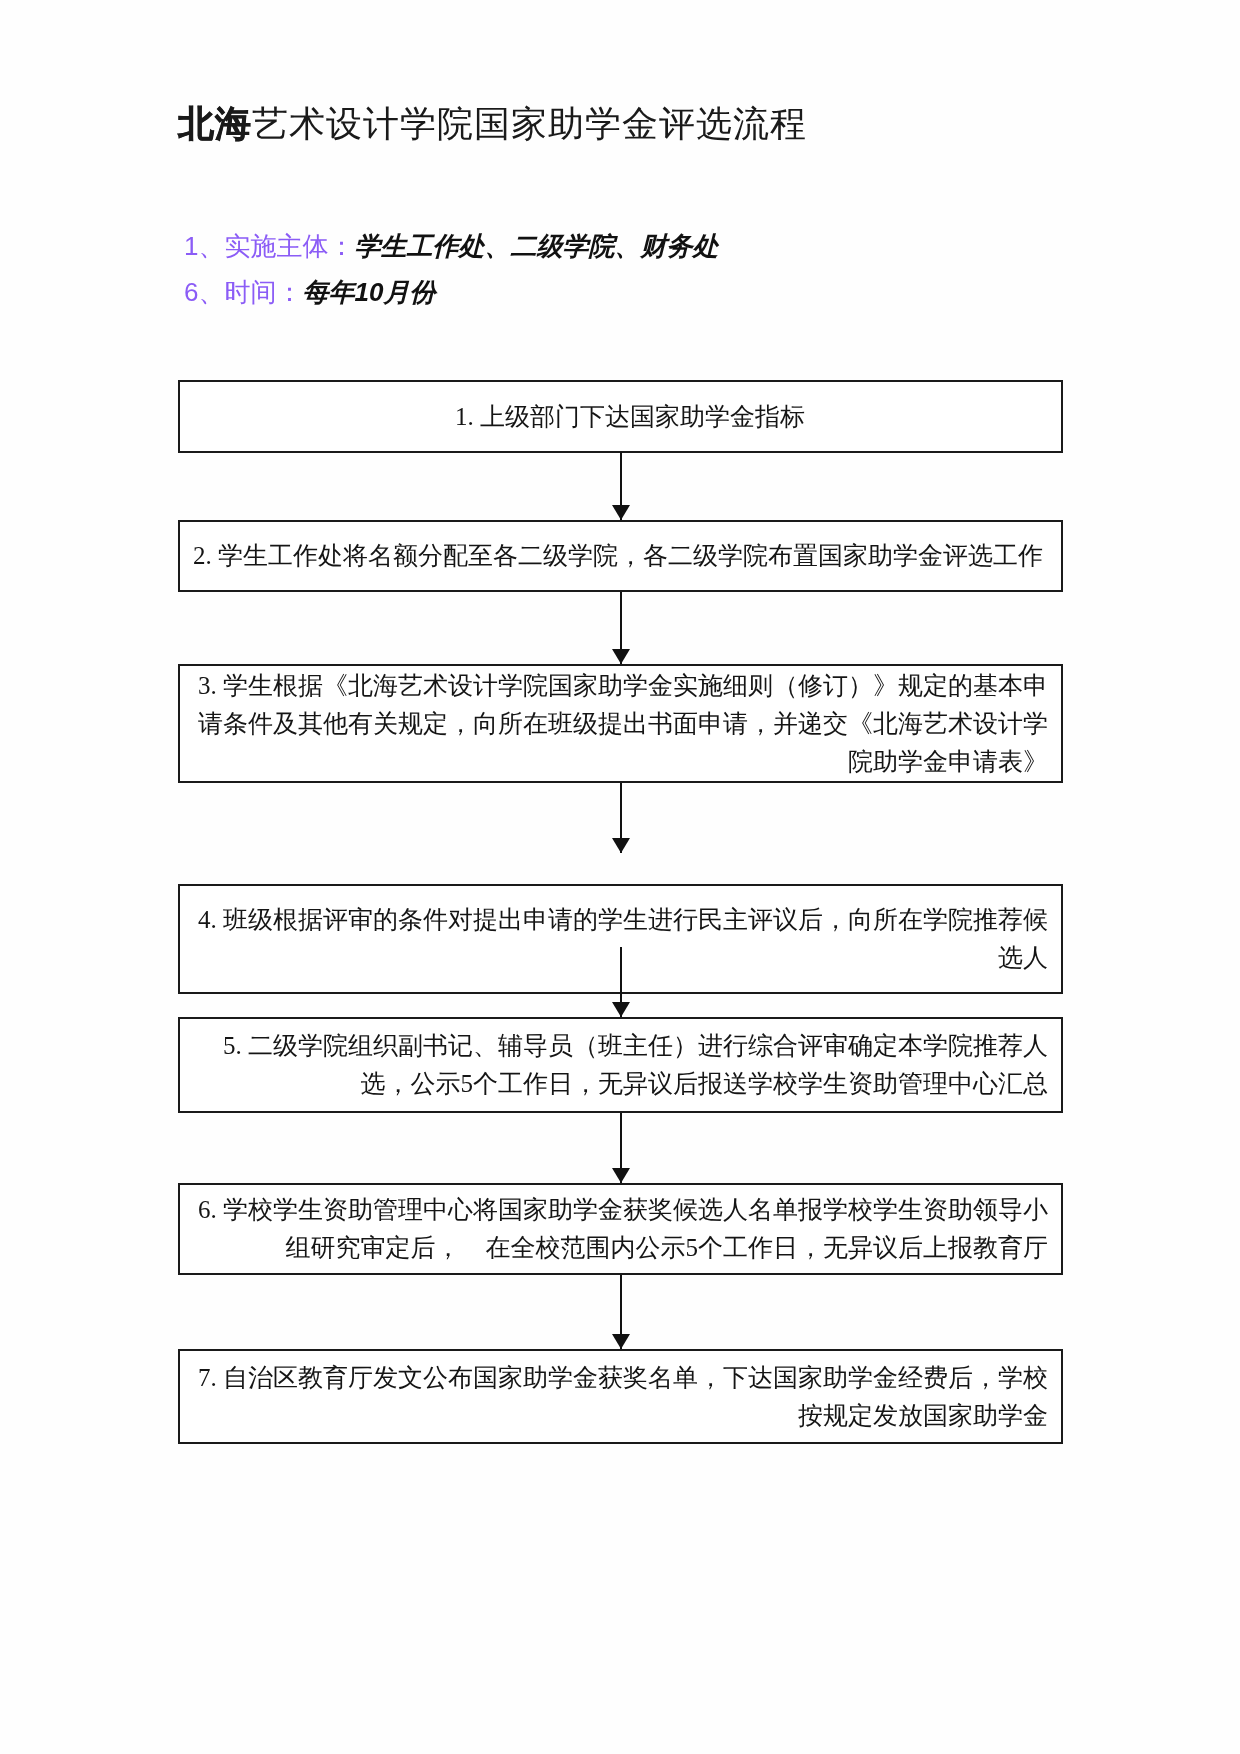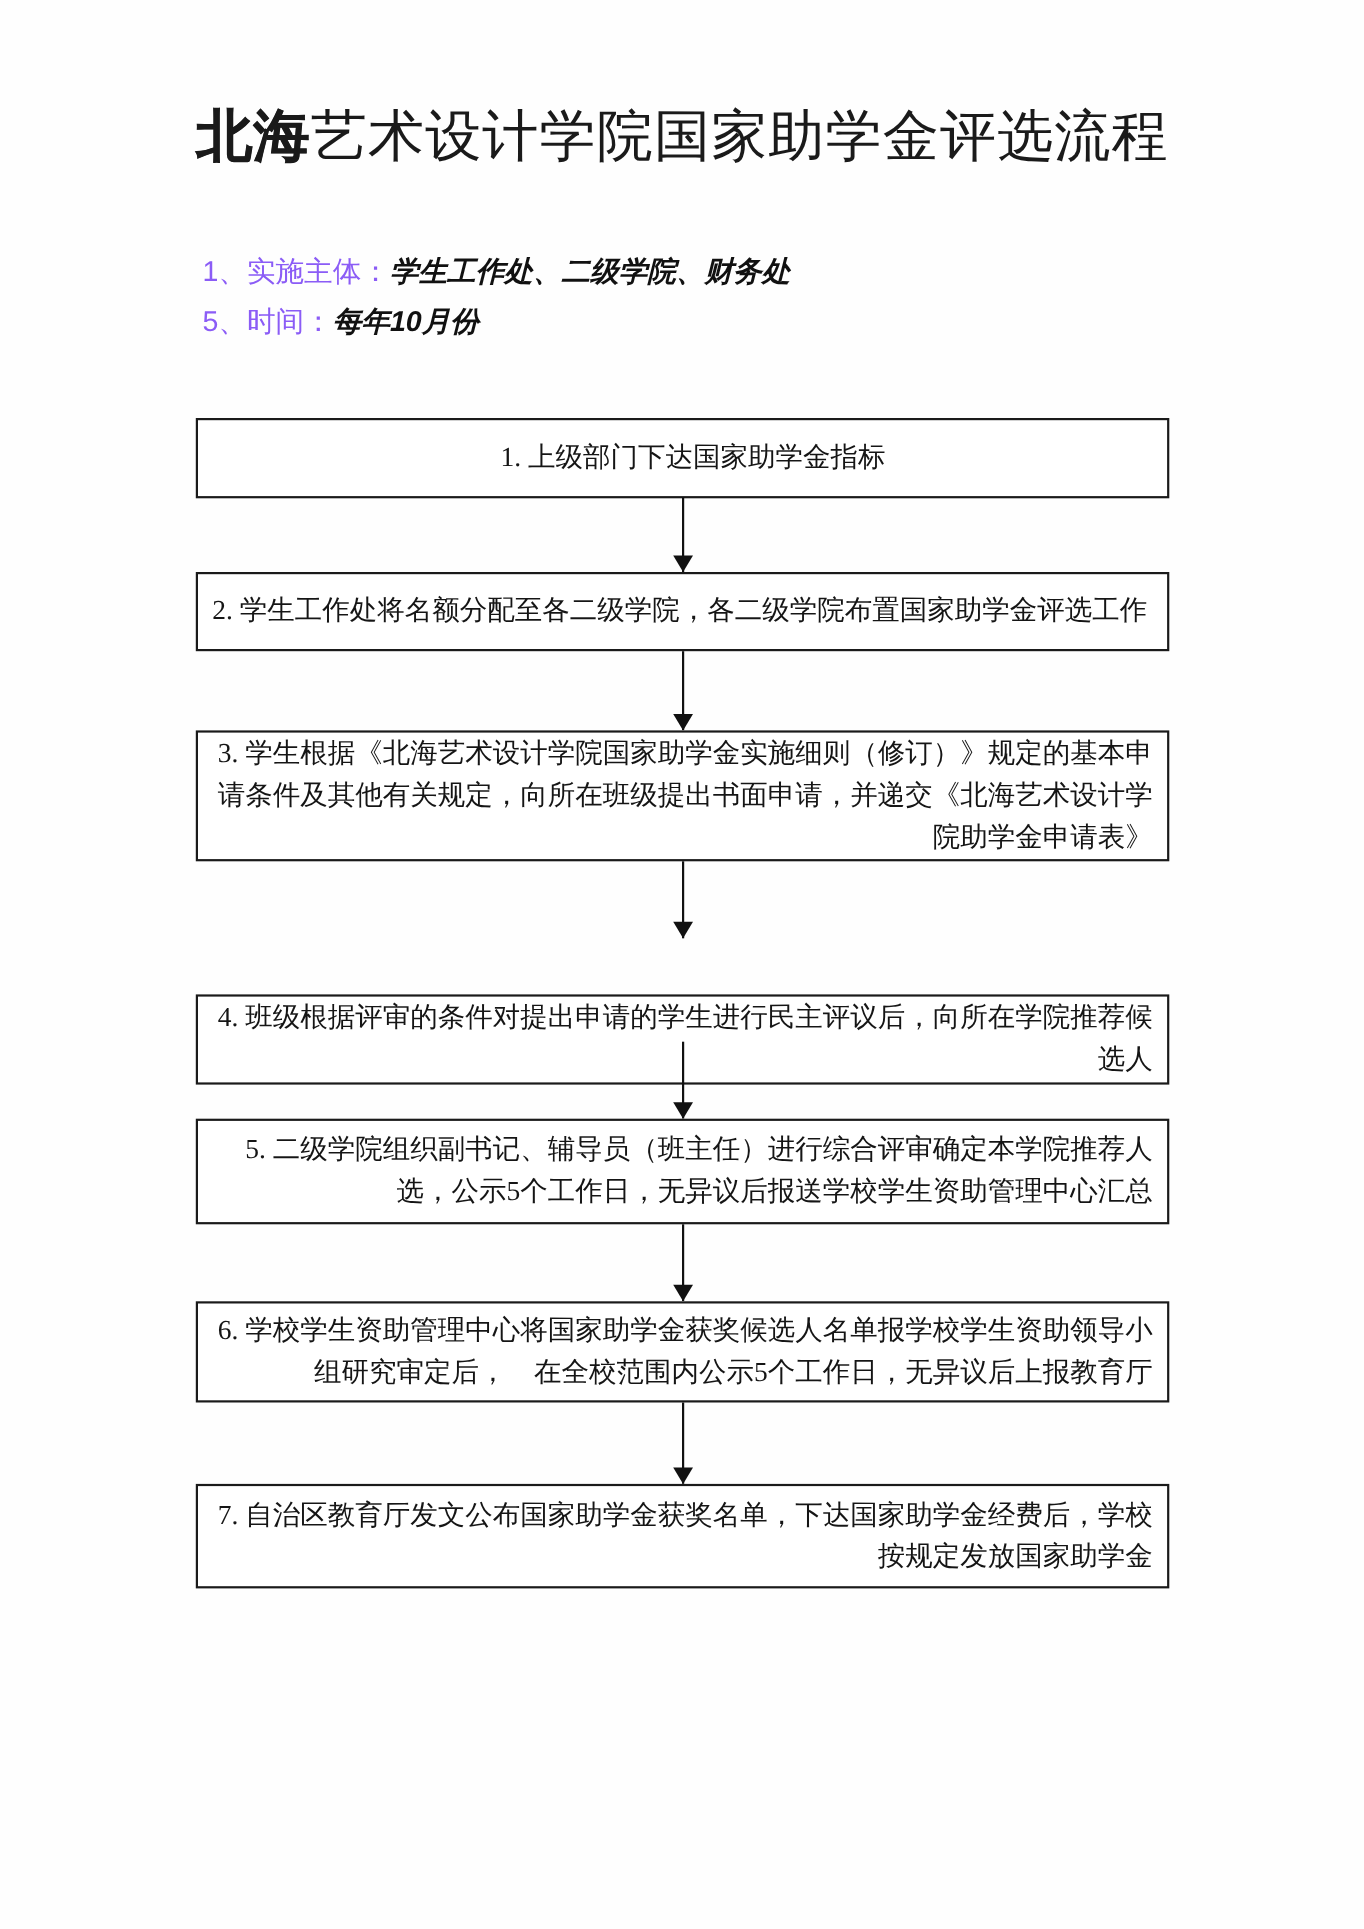--- a/index.html
+++ b/index.html
@@ -15,23 +15,22 @@
     overflow: hidden;
     font-family: "Liberation Serif", serif;
   }
 
   
   .doc-title {
     position: absolute;
     left: 178px;
     top: 98px;
     width: 885px;
-    text-align: center;
     font-family: "Liberation Sans", sans-serif;
-    font-size: 51px;
+    font-size: 36px;
     line-height: 52px;
     font-weight: 400;
     letter-spacing: 1px;
     white-space: nowrap;
   }
   .doc-title .title-em {
     font-weight: 900;
     -webkit-text-stroke: 0.6px currentColor;
   }
 
@@ -62,21 +61,21 @@
     font-size: 25px;
     line-height: 38px;
     color: #151515;
     text-align: right;
   }
   .flow-box.center { justify-content: center; text-align: center; }
 
   .box-1 { top: 380px;  height: 73px; padding-left: 32px; }
   .box-2 { top: 520px;  height: 72px; }
   .box-3 { top: 664px;  height: 119px; }
-  .box-4 { top: 904px;  height: 82px; }
+  .box-4 { top: 884px;  height: 110px; }
   .box-5 { top: 1017px; height: 96px; }
   .box-6 { top: 1183px; height: 92px; }
   .box-7 { top: 1349px; height: 95px; }
 
   
   .flow-arrow {
     position: absolute;
     left: 620px;
     width: 2px;
     background: #111;
@@ -107,21 +106,21 @@
 
   <h1 class="doc-title">
     <span class="title-em">北海</span><span>艺术设计学院国家助学金评选流程</span>
   </h1>
 
   <div class="meta-item meta-1">
     <span class="meta-label">1、实施主体：</span><span class="meta-value">学生工作处、二级学院、财务处</span>
   </div>
 
   <div class="meta-item meta-2">
-    <span class="meta-label">5、时间：</span><span class="meta-value">每年10月份</span>
+    <span class="meta-label">6、时间：</span><span class="meta-value">每年10月份</span>
   </div>
 
   <div class="flow-box box-1 center">1. 上级部门下达国家助学金指标</div>
   <div class="flow-arrow arrow-1"></div>
 
   <div class="flow-box box-2">2. 学生工作处将名额分配至各二级学院，各二级学院布置国家助学金评选工作</div>
   <div class="flow-arrow arrow-2"></div>
 
   <div class="flow-box box-3">3. 学生根据《北海艺术设计学院国家助学金实施细则（修订）》规定的基本申请条件及其他有关规定，向所在班级提出书面申请，并递交《北海艺术设计学院助学金申请表》</div>
   <div class="flow-arrow arrow-3"></div>

